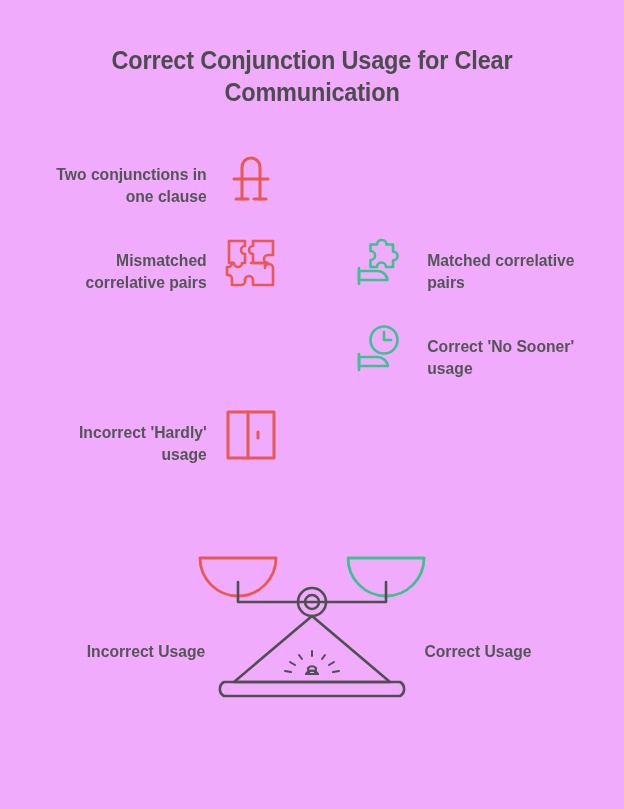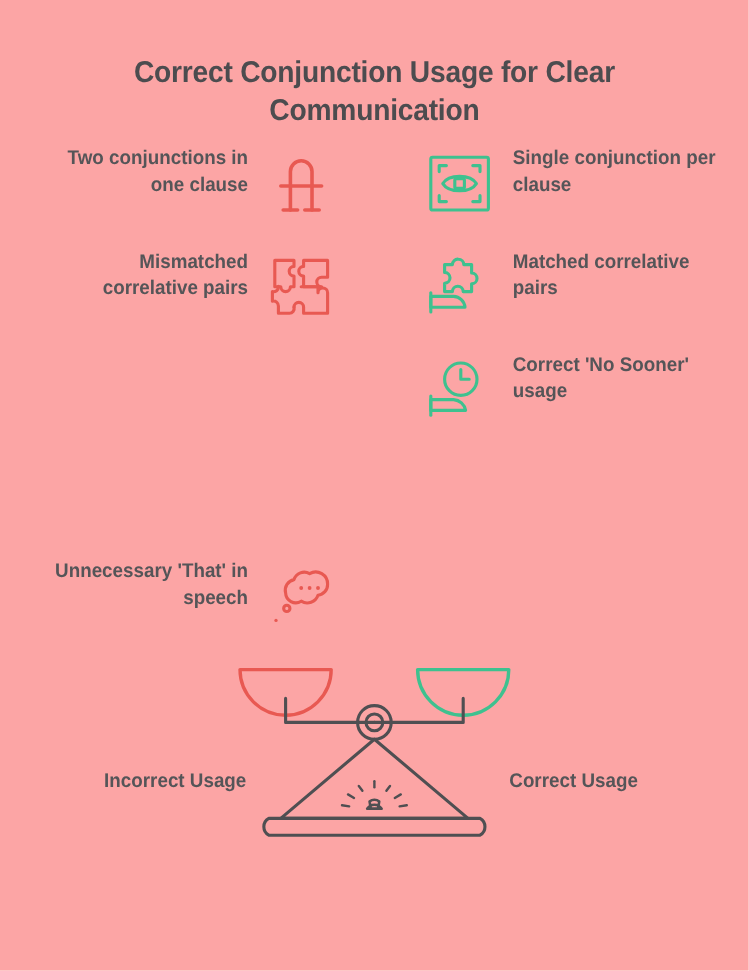--- a/index.html
+++ b/index.html
@@ -12,21 +12,21 @@
     width: 624px;
     height: 809px;
     overflow: hidden;
     font-family: "Liberation Sans", "DejaVu Sans", sans-serif;
     color: #4d4d4d;
   }
   #poster {
     position: relative;
     width: 624px;
     height: 809px;
-    background: #fca5a5;
+    background: #f0abfc;
     box-sizing: border-box;
   }
 
   
   .title {
     position: absolute;
     top: 44px;
     left: 62px;
     width: 500px;
     text-align: center;
@@ -51,21 +51,21 @@
     position: relative;
     height: 86px;
     width: 624px;
   }
 
   .side {
     position: absolute;
     top: 0;
     height: 86px;
     display: flex;
-    align-items: flex-start;
+    align-items: flex-end;
     box-sizing: border-box;
   }
   .side.left {
     left: 16px;
     width: 266px;
     justify-content: flex-end;
   }
   .side.right {
     left: 352px;
     width: 266px;
@@ -140,34 +140,20 @@
         <div class="icon-box">
           <svg width="46" height="52" viewBox="0 0 46 52" fill="none" stroke="#E85952" stroke-width="3" stroke-linecap="round">
             <path d="M14 48 V16 a9 9 0 0 1 18 0 V28"></path>
             <path d="M32 28 V48"></path>
             <path d="M6 28 H40"></path>
             <path d="M8 48 H20"></path>
             <path d="M26 48 H38"></path>
           </svg>
         </div>
       </div>
-      <div class="side right">
-        <div class="icon-box">
-          <svg width="52" height="50" viewBox="0 0 52 50" fill="none" stroke="#3EC18F" stroke-width="2.6" stroke-linecap="round" stroke-linejoin="round">
-            <rect x="2" y="3" width="48" height="44" rx="1.5"></rect>
-            <path d="M9 15 V10 H15"></path>
-            <path d="M37 10 H43 V15"></path>
-            <path d="M43 35 V40 H37"></path>
-            <path d="M15 40 H9 V35"></path>
-            <path d="M12 25 C17 17 35 17 40 25 C35 33 17 33 12 25 Z"></path>
-            <rect x="22" y="21" width="8" height="8" rx="1.2"></rect>
-          </svg>
-        </div>
-        <div class="label">Single conjunction per clause</div>
-      </div>
     </div>
 
     <div class="row">
       <div class="side right">
         <div class="icon-box">
           <svg width="54" height="52" viewBox="0 0 54 52" fill="none" stroke="#3EC18F" stroke-width="2.6" stroke-linejoin="round" stroke-linecap="round">
             <path d="M26 3 a4.5 4.5 0 0 1 4.5 4.5 h6.5 v7 a4.5 4.5 0 0 1 0 9 V30 h-7 a4.5 4.5 0 0 0 -9 0 h-6.5 v-7 a4.5 4.5 0 0 0 0 -9 V7.5 h6.5 A4.5 4.5 0 0 1 26 3 Z"></path>
             <path d="M3 34 H22 a10 10 0 0 1 9.5 9 H3 Z"></path>
             <path d="M3 31 V47"></path>
           </svg>
@@ -195,36 +181,33 @@
             <path d="M28 8 V16 H35"></path>
             <path d="M3 33 H22 a11 11 0 0 1 10 9 H3 Z"></path>
             <path d="M3 30 V46"></path>
           </svg>
         </div>
         <div class="label">Correct 'No Sooner' usage</div>
       </div>
     </div>
 
     <div class="row">
-    </div>
-
-    <div class="row">
       <div class="side left">
-        <div class="label">Unnecessary 'That' in speech</div>
-        <div class="icon-box">
-          <svg width="54" height="50" viewBox="0 0 54 50" fill="none" stroke="#E85952" stroke-width="2.6" stroke-linejoin="round" stroke-linecap="round">
-            <path d="M21 11 a9 9 0 0 1 13 -5 a10 10 0 0 1 15 9 a9 9 0 0 1 -8 9 a9.5 9.5 0 0 1 -14 5 a8.5 8.5 0 0 1 -13 -7 a9 9 0 0 1 7 -11 Z"></path>
-            <circle cx="27" cy="18" r="1.6" fill="#E85952" stroke="none"></circle>
-            <circle cx="34" cy="18" r="1.6" fill="#E85952" stroke="none"></circle>
-            <circle cx="41" cy="18" r="1.6" fill="#E85952" stroke="none"></circle>
-            <circle cx="15" cy="35" r="2.6"></circle>
-            <circle cx="6" cy="45" r="1.4" fill="#E85952" stroke="none"></circle>
-          </svg>
-        </div>
-      </div>
+        <div class="label">Incorrect 'Hardly' usage</div>
+        <div class="icon-box">
+          <svg width="50" height="50" viewBox="0 0 50 50" fill="none" stroke="#E85952" stroke-width="3" stroke-linejoin="round" stroke-linecap="round">
+            <rect x="2" y="2" width="46" height="46"></rect>
+            <path d="M22 2 V48"></path>
+            <path d="M32 22 V28"></path>
+          </svg>
+        </div>
+      </div>
+    </div>
+
+    <div class="row">
     </div>
 
   </div>
 
   <div class="scale-wrap">
     <svg width="300" height="150" viewBox="0 0 300 150" fill="none" stroke="#4F4F52" stroke-width="2.6" stroke-linecap="round" stroke-linejoin="round">
 
       <g stroke="#E85952" stroke-width="2.8">
         <path d="M38 6 H114 a38 38 0 0 1 -76 0 Z"></path>
       </g>

